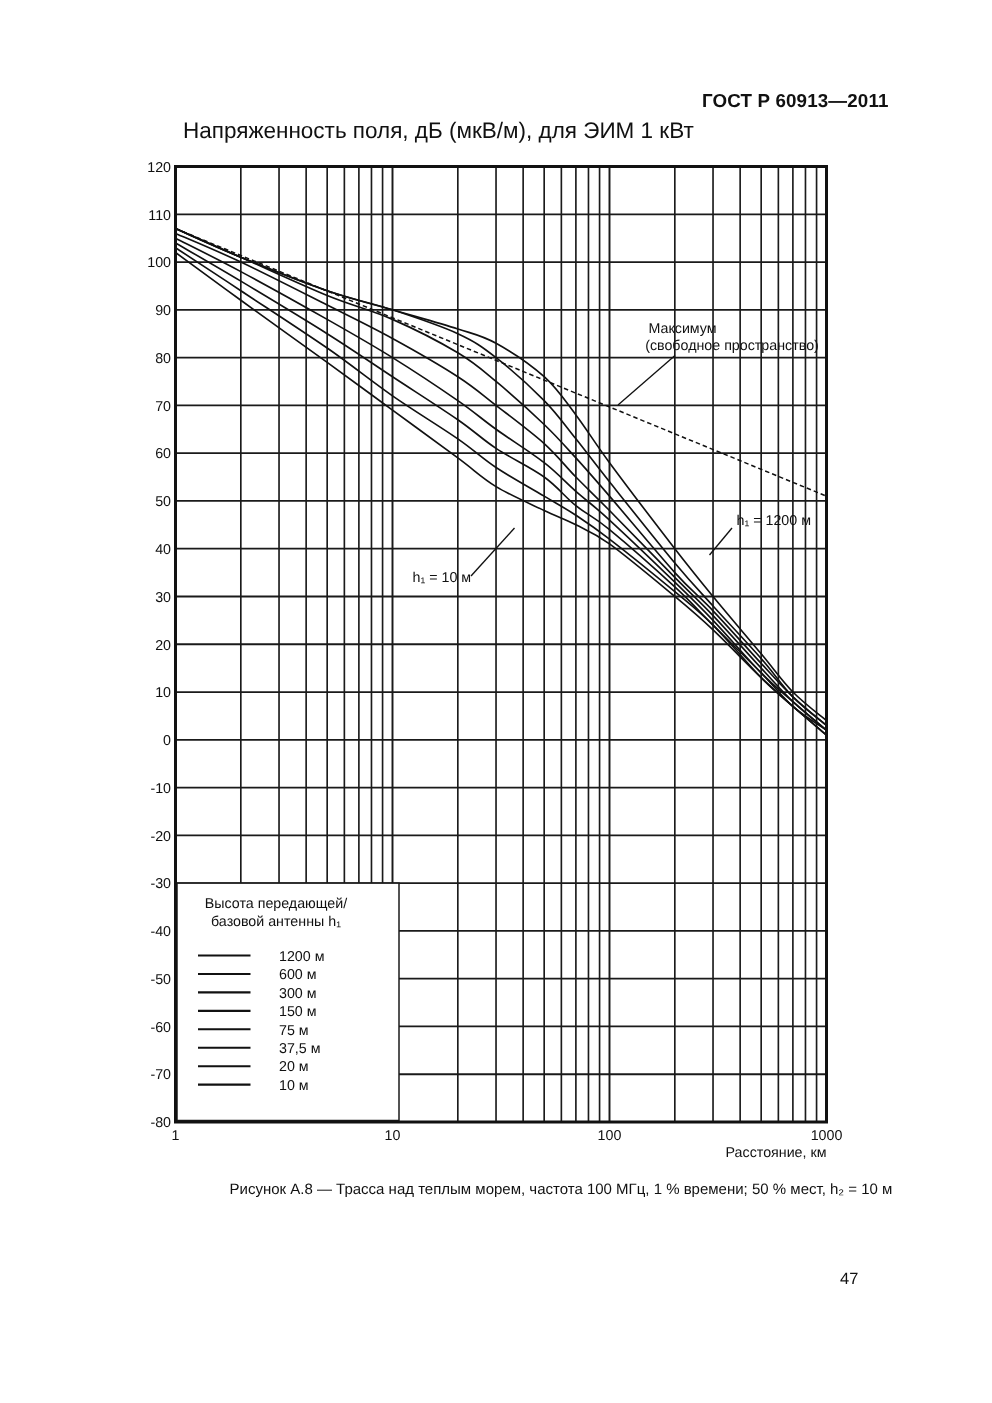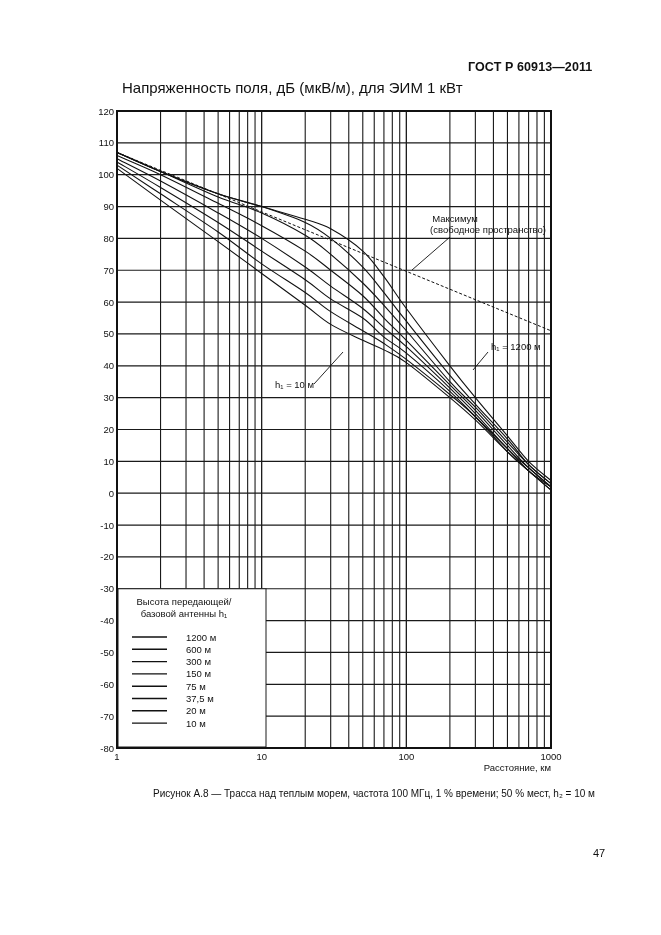--- a/index.html
+++ b/index.html
@@ -1,20 +1,20 @@
 <!DOCTYPE html>
 <html><head>
 <meta charset="utf-8">
 <style>
   html, body { margin:0; padding:0; background:#ffffff; }
   body { width:661px; height:935px; position:relative; overflow:hidden; font-family:"Liberation Sans", sans-serif; color:#111; }
   .doc-header { position:absolute; left:468px; top:60px; font-size:12.5px; font-weight:bold; letter-spacing:0.1px; }
   .y-title { position:absolute; left:97px; top:79px; font-size:15px;margin-left:25px; }
   .caption { position:absolute; left:108px; top:788px; font-size:10px; white-space:nowrap;margin-left:45px; }
-  .page-number { position:absolute; left:593px; top:847px; font-size:11px; }
+  .page-number { position:absolute; left:560px; top:847px; font-size:11px; }
   svg { position:absolute; left:0; top:0; }
   .tick { font-family:"Liberation Sans", sans-serif; font-size:9.5px; fill:#111; }
   .ann { font-family:"Liberation Sans", sans-serif; font-size:9.5px; fill:#111; }
 </style>
 </head>
 <body>
 
 <div class="doc-header">ГОСТ Р 60913—2011</div>
 <div class="y-title">Напряженность поля, дБ (мкВ/м), для ЭИМ 1 кВт</div>
 

